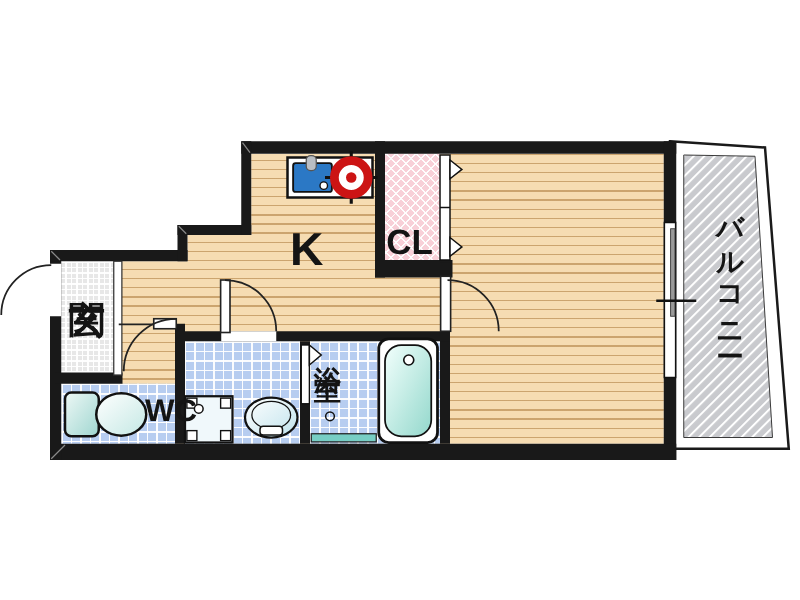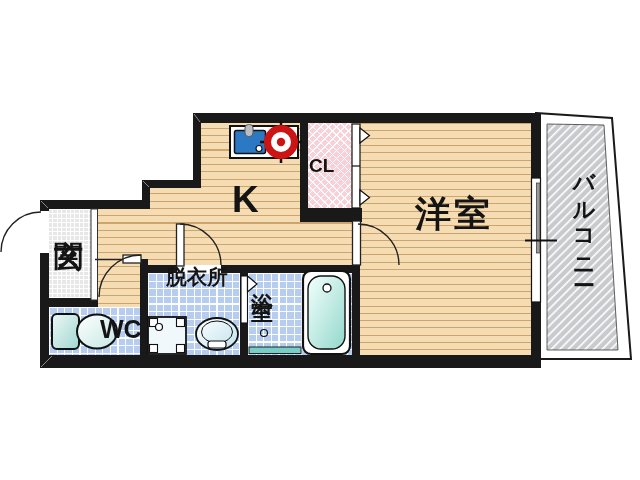--- a/index.html
+++ b/index.html
@@ -179,29 +179,27 @@
     <circle cx="264" cy="333" r="3.5" fill="none" stroke="#111" stroke-width="1.2"></circle>
     <g>
       <rect x="303" y="271" width="47" height="83" rx="8" fill="#ffffff" stroke="#111" stroke-width="2.2"></rect>
       <rect x="308" y="276" width="37" height="73" rx="13" fill="url(#gradTub)" stroke="#111" stroke-width="1.4"></rect>
       <circle cx="327" cy="288" r="4" fill="#ffffff" stroke="#111" stroke-width="1.3"></circle>
     </g>
   </svg>
 
   <div class="lbl vert" style="left:54px;top:216px;font-size:29px;letter-spacing:3px;">玄関</div>
 
-  <div class="lbl" style="left:100px;top:317px;font-size:25px;">WC</div>
+  <div class="lbl" style="left:116px;top:317px;font-size:25px;">WC</div>
 
   <div class="lbl center" style="left:155px;top:266px;width:84px;font-size:20.5px;line-height:1.08;">
-    <span style="display:block;">脱衣所</span>
   </div>
 
   <div class="lbl vert" style="left:251px;top:275px;font-size:22px;letter-spacing:6px;">浴室</div>
 
   <div class="lbl" style="left:232px;top:181px;font-size:37px;">K</div>
 
-  <div class="lbl" style="left:309px;top:156px;font-size:19px;">CL</div>
-
-  <div class="lbl center" style="left:395px;top:196px;width:118px;font-size:36px;letter-spacing:3px;">洋室</div>
+  <div class="lbl" style="left:309px;top:180px;font-size:28px;">CL</div>
+
 
   <div class="lbl vmix" style="left:573px;top:157px;font-size:22px;letter-spacing:4px;font-weight:700;">バルコニー</div>
 
 </div>
 
 </body></html>

